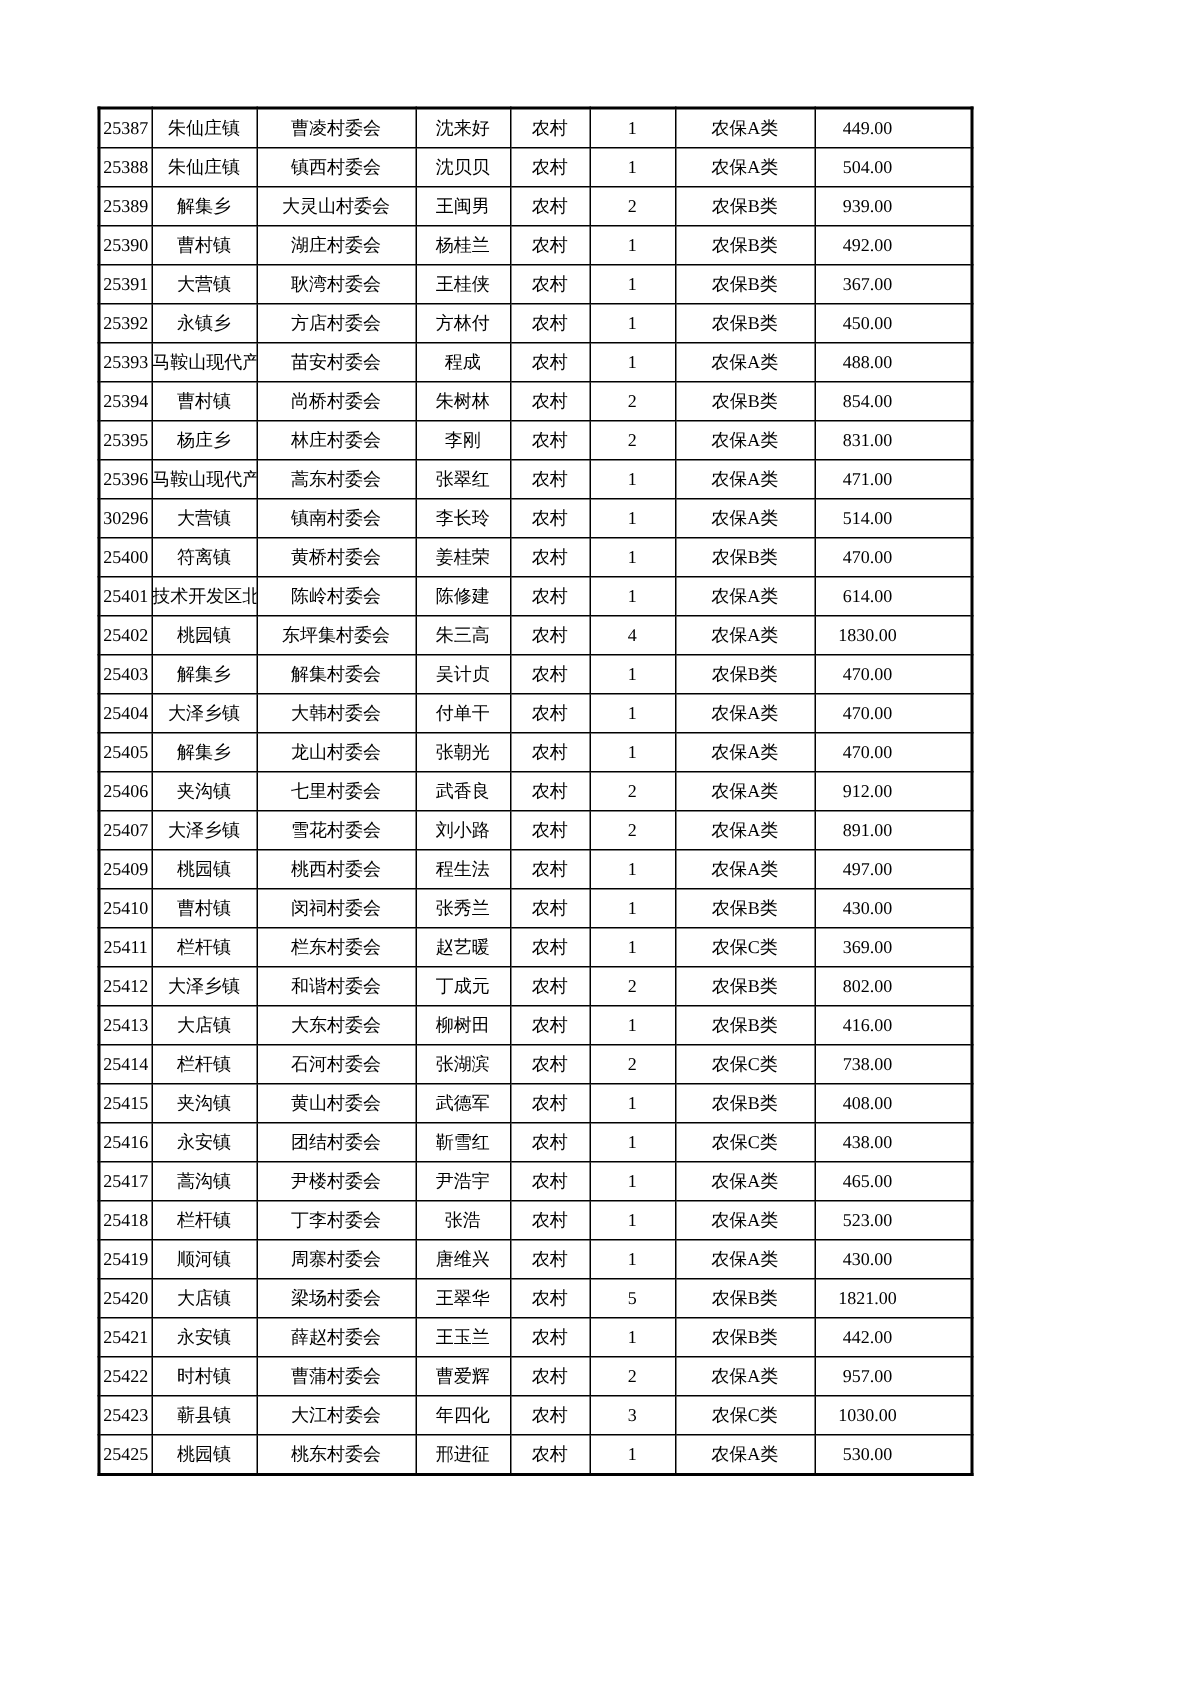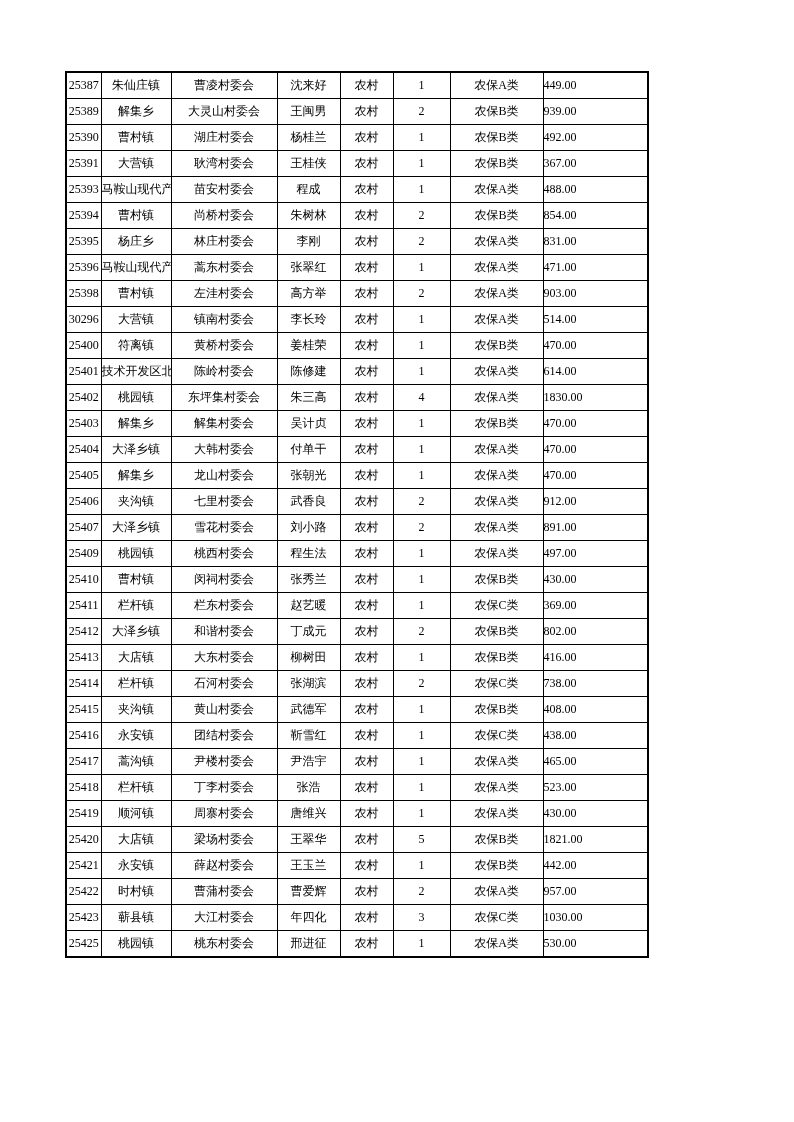--- a/index.html
+++ b/index.html
@@ -32,21 +32,21 @@
     font-family: "Liberation Serif", "DejaVu Serif", serif;
     font-size: 12px;
     line-height: 25px;
     color: #000000;
     text-align: center;
     white-space: nowrap;
     overflow: hidden;
     vertical-align: middle;
   }
   table.grid td.col-amount {
-    text-align: left;
+    text-align: center;
     padding-right: 34px;
   }
 </style>
 </head>
 <body>
 
 <div class="page">
   <table class="grid">
     <colgroup id="cols">
         <col style="width: 35px;">
@@ -63,20 +63,30 @@
           <td class="col-id">25387</td>
           <td class="col-town">朱仙庄镇</td>
           <td class="col-village">曹凌村委会</td>
           <td class="col-person">沈来好</td>
           <td class="col-area">农村</td>
           <td class="col-count">1</td>
           <td class="col-category">农保A类</td>
           <td class="col-amount">449.00</td>
         </tr>
         <tr>
+          <td class="col-id">25388</td>
+          <td class="col-town">朱仙庄镇</td>
+          <td class="col-village">镇西村委会</td>
+          <td class="col-person">沈贝贝</td>
+          <td class="col-area">农村</td>
+          <td class="col-count">1</td>
+          <td class="col-category">农保A类</td>
+          <td class="col-amount">504.00</td>
+        </tr>
+        <tr>
           <td class="col-id">25389</td>
           <td class="col-town">解集乡</td>
           <td class="col-village">大灵山村委会</td>
           <td class="col-person">王闽男</td>
           <td class="col-area">农村</td>
           <td class="col-count">2</td>
           <td class="col-category">农保B类</td>
           <td class="col-amount">939.00</td>
         </tr>
         <tr>
@@ -93,20 +103,30 @@
           <td class="col-id">25391</td>
           <td class="col-town">大营镇</td>
           <td class="col-village">耿湾村委会</td>
           <td class="col-person">王桂侠</td>
           <td class="col-area">农村</td>
           <td class="col-count">1</td>
           <td class="col-category">农保B类</td>
           <td class="col-amount">367.00</td>
         </tr>
         <tr>
+          <td class="col-id">25392</td>
+          <td class="col-town">永镇乡</td>
+          <td class="col-village">方店村委会</td>
+          <td class="col-person">方林付</td>
+          <td class="col-area">农村</td>
+          <td class="col-count">1</td>
+          <td class="col-category">农保B类</td>
+          <td class="col-amount">450.00</td>
+        </tr>
+        <tr>
           <td class="col-id">25393</td>
           <td class="col-town">马鞍山现代产业</td>
           <td class="col-village">苗安村委会</td>
           <td class="col-person">程成</td>
           <td class="col-area">农村</td>
           <td class="col-count">1</td>
           <td class="col-category">农保A类</td>
           <td class="col-amount">488.00</td>
         </tr>
         <tr>
@@ -131,30 +151,20 @@
         </tr>
         <tr>
           <td class="col-id">25396</td>
           <td class="col-town">马鞍山现代产业</td>
           <td class="col-village">蒿东村委会</td>
           <td class="col-person">张翠红</td>
           <td class="col-area">农村</td>
           <td class="col-count">1</td>
           <td class="col-category">农保A类</td>
           <td class="col-amount">471.00</td>
-        </tr>
-        <tr>
-          <td class="col-id">25398</td>
-          <td class="col-town">曹村镇</td>
-          <td class="col-village">左洼村委会</td>
-          <td class="col-person">高方举</td>
-          <td class="col-area">农村</td>
-          <td class="col-count">2</td>
-          <td class="col-category">农保A类</td>
-          <td class="col-amount">903.00</td>
         </tr>
         <tr>
           <td class="col-id">30296</td>
           <td class="col-town">大营镇</td>
           <td class="col-village">镇南村委会</td>
           <td class="col-person">李长玲</td>
           <td class="col-area">农村</td>
           <td class="col-count">1</td>
           <td class="col-category">农保A类</td>
           <td class="col-amount">514.00</td>

